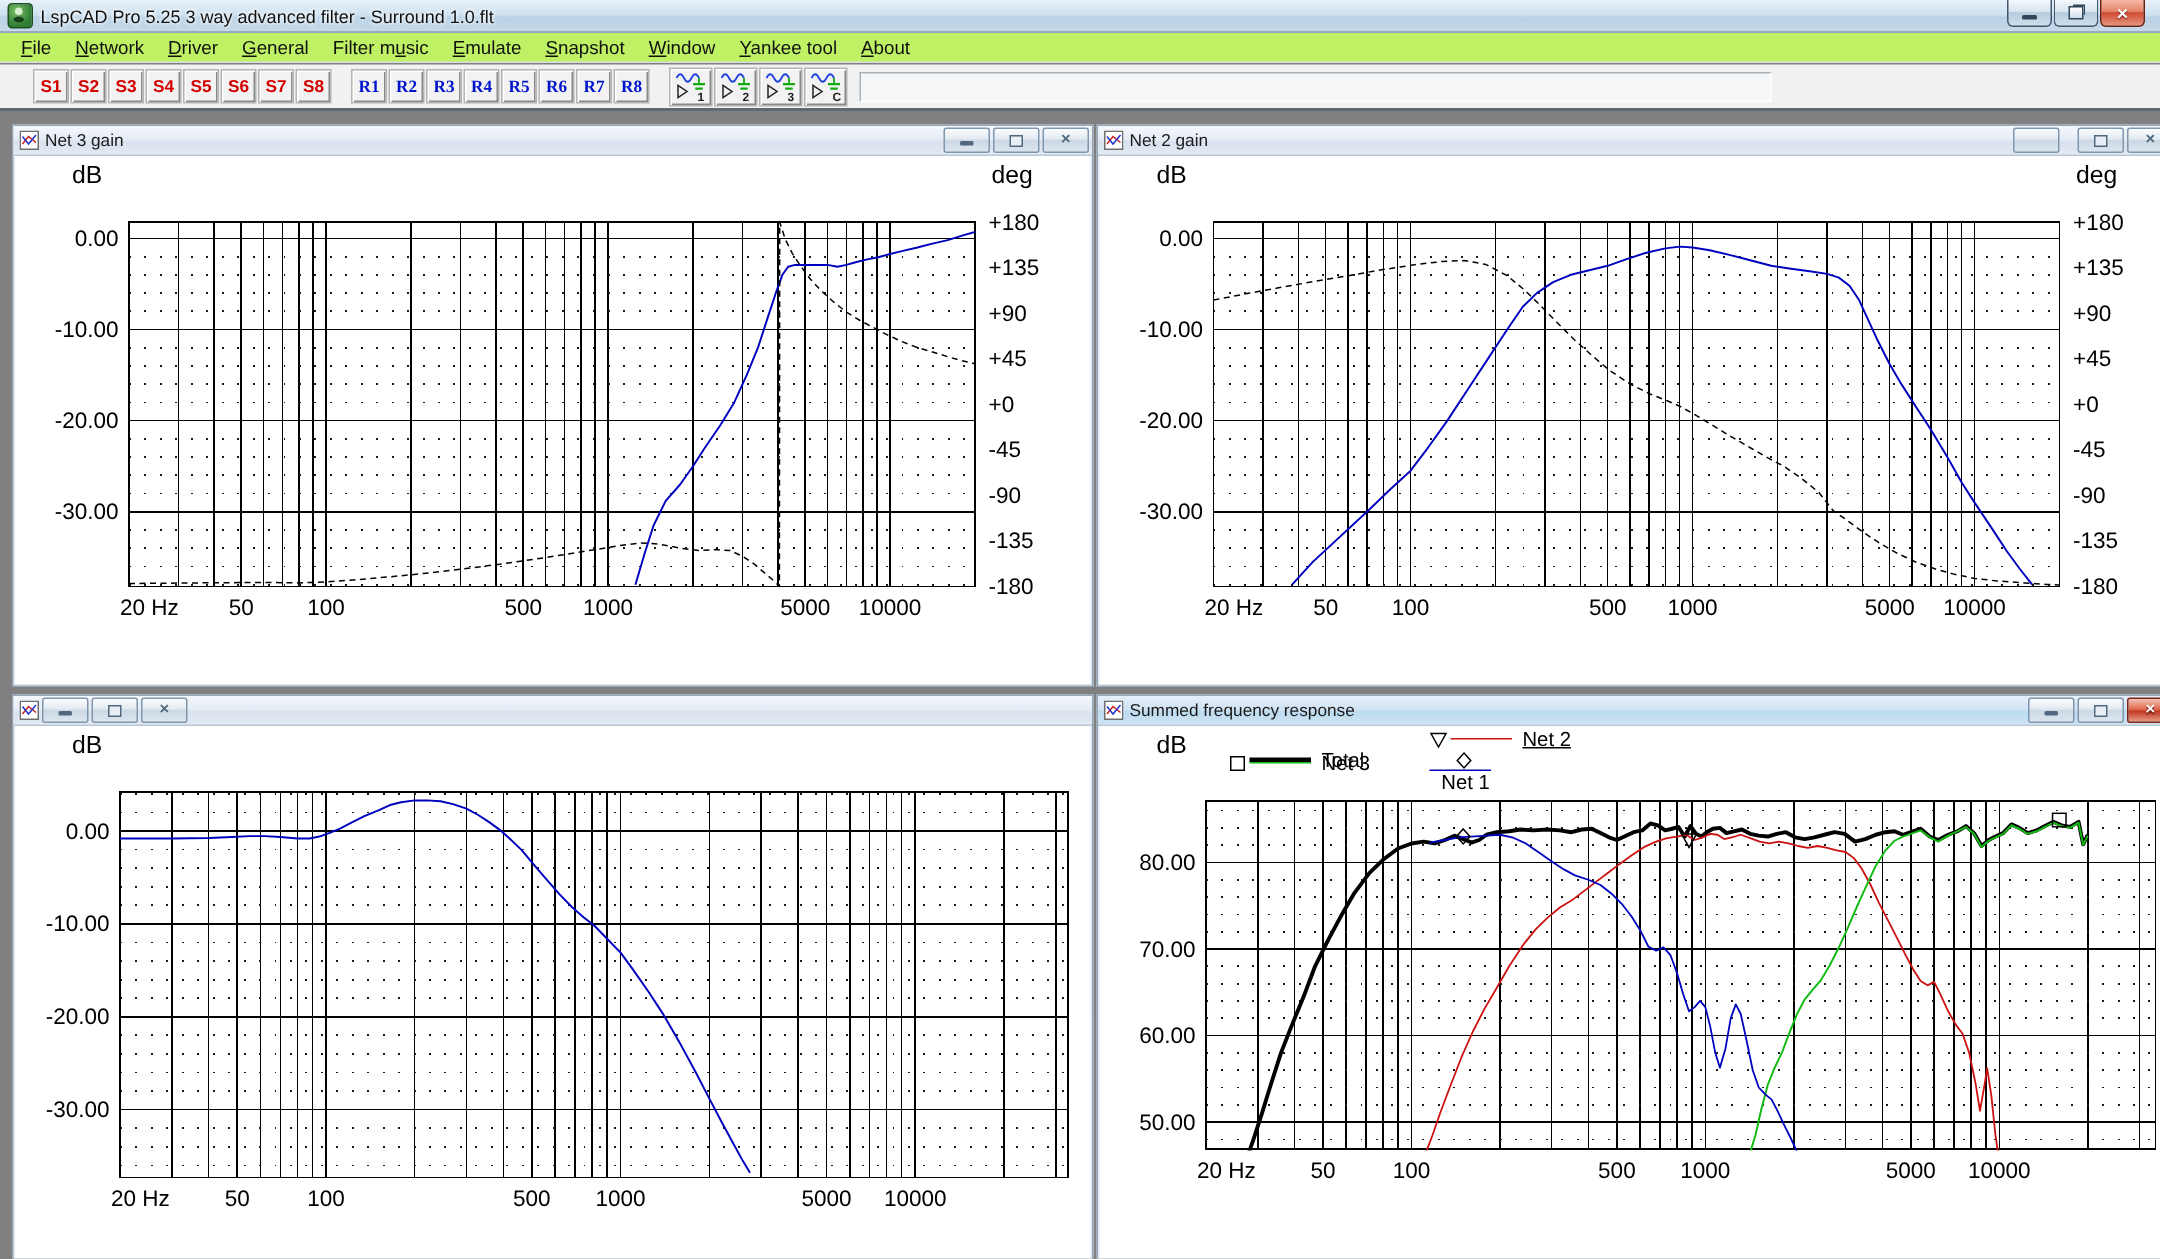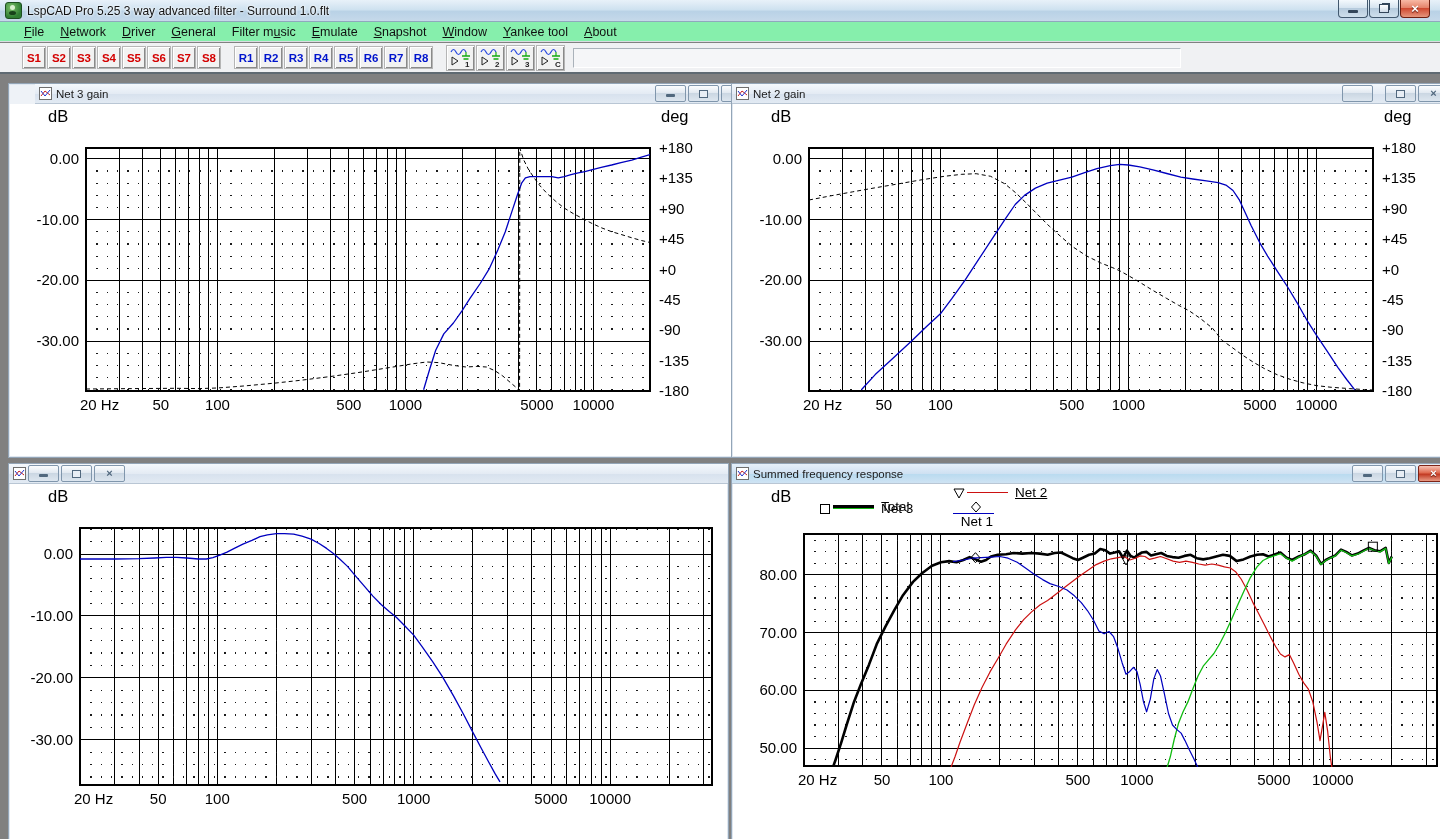--- a/index.html
+++ b/index.html
@@ -16,32 +16,32 @@
   .app-icon:after{content:"";position:absolute;left:3px;top:8px;width:7px;height:4px;border-radius:50%;background:#17421a;}
   .title-text{font-size:12px;color:#111;text-shadow:0 0 3px #fff,0 0 3px #fff;}
   .win-btns{position:absolute;right:10px;top:0;display:flex;}
   .wbtn{width:28px;height:17px;border:1px solid #41586e;border-top:none;display:flex;align-items:center;justify-content:center;
     background:linear-gradient(#f4f9fd,#d6e4f0 45%,#b6cbdd 50%,#cfdfec 100%);border-radius:0 0 4px 4px;margin-left:1px;}
   .wbtn.close{background:linear-gradient(#f8b9a5,#e4836a 45%,#cf4a31 50%,#e5967d 100%);border-color:#6e1f10;}
   .g-min{width:10px;height:3px;background:#33465a;border-radius:1px;margin-top:5px;}
   .g-restore{width:8px;height:7px;border:1px solid #33465a;background:linear-gradient(#fff,#cfdce8);box-shadow:2px -2px 0 -1px #33465a;}
   .g-close{color:#fff;font-weight:bold;font-size:13px;line-height:13px;text-shadow:0 1px 1px #5c150a;}
   
-  .menubar{position:absolute;left:0;top:22px;width:1440px;height:20px;background:#86efac;
-    border-bottom:1px solid #d9dde1;display:flex;align-items:center;padding-left:16px;box-sizing:border-box;}
+  .menubar{position:absolute;left:0;top:22px;width:1440px;height:20px;background:#bef264;
+    border-bottom:1px solid #d9dde1;display:flex;align-items:center;padding-left:6px;box-sizing:border-box;}
   .menu-item{font-size:12.5px;color:#111;padding:2px 8px;cursor:default;}
   .menu-item u{text-decoration:underline;}
   
   .toolbar{position:absolute;left:0;top:43px;width:1440px;height:31px;background:#f0f1f3;
     border-bottom:2px solid #5f6a72;display:flex;align-items:center;box-sizing:border-box;padding-left:22px;}
   .tbtn{width:22px;height:21px;margin-right:1px;background:#f2f2f2;border:1px solid #b5b5b5;
     box-shadow:inset 1px 1px 0 #ffffff, inset -1px -1px 0 #8a8a8a;
     display:flex;align-items:center;justify-content:center;font-size:11.5px;font-weight:bold;}
   .tbtn.s{color:#d40000;}
-  .tbtn.r{color:#0014cc;}
+  .tbtn.r{color:#0014cc;font-family:Liberation Serif, serif;}
   .tb-gap{width:12px;}
   .tbtn.net{width:27px;height:24px;}
   .tb-panel{margin-left:7px;width:608px;height:20px;background:#f5f6f8;
     border:1px solid #aab2ba;border-bottom-color:#fff;border-right-color:#fff;box-sizing:border-box;}
   
   .mdi{position:absolute;left:0;top:74px;width:1440px;height:765px;background:#808080;}
   .cw{position:absolute;background:#eef2f7;border:1px solid #93a5b7;box-shadow:inset 0 0 0 1px #dfe7f0;}
   .cw-title{height:19px;display:flex;align-items:center;padding:0 2px 0 4px;
     background:linear-gradient(#f4f8fc,#e4ebf4 50%,#d8e2ee 55%,#e2eaf3);border-bottom:1px solid #b9c6d4;}
   .cw.active .cw-title{background:linear-gradient(#e6f0fa,#cfe1f2 50%,#badbf0 55%,#cfe3f3);}
@@ -152,21 +152,21 @@
         <line x1="14.5" y1="12" x2="19.5" y2="12" stroke="#11aa11" stroke-width="1.5"></line>
         <path d="M3,10 L3,18 L9,14 Z" fill="none" stroke="#222" stroke-width="1"></path>
         <text x="16" y="20" font-size="8" font-family="Liberation Sans,sans-serif" fill="#222">C</text>
       </svg>
     </div>
     <div class="tb-panel"></div>
   </div>
 
 <div class="mdi">
 
-  <div class="cw" id="win-net3" style="left:8px;top:9px;width:719px;height:373px;padding-left:26px;">
+  <div class="cw" id="win-net3" style="left:8px;top:9px;width:719px;height:373px;">
     <div class="cw-title">
       <svg width="13" height="13">
           <rect x="0.5" y="0.5" width="12" height="12" fill="#fff" stroke="#6e6e6e"></rect>
           <polyline points="2,9 6,4 11,8" fill="none" stroke="#cc2222" stroke-width="1"></polyline>
           <polyline points="2,4 6,9 11,3" fill="none" stroke="#2233cc" stroke-width="1"></polyline>
         </svg>
       <span class="cw-title-text">Net 3 gain</span>
       <div class="cwbtn">
           <div class="g-min"></div>
         </div>

